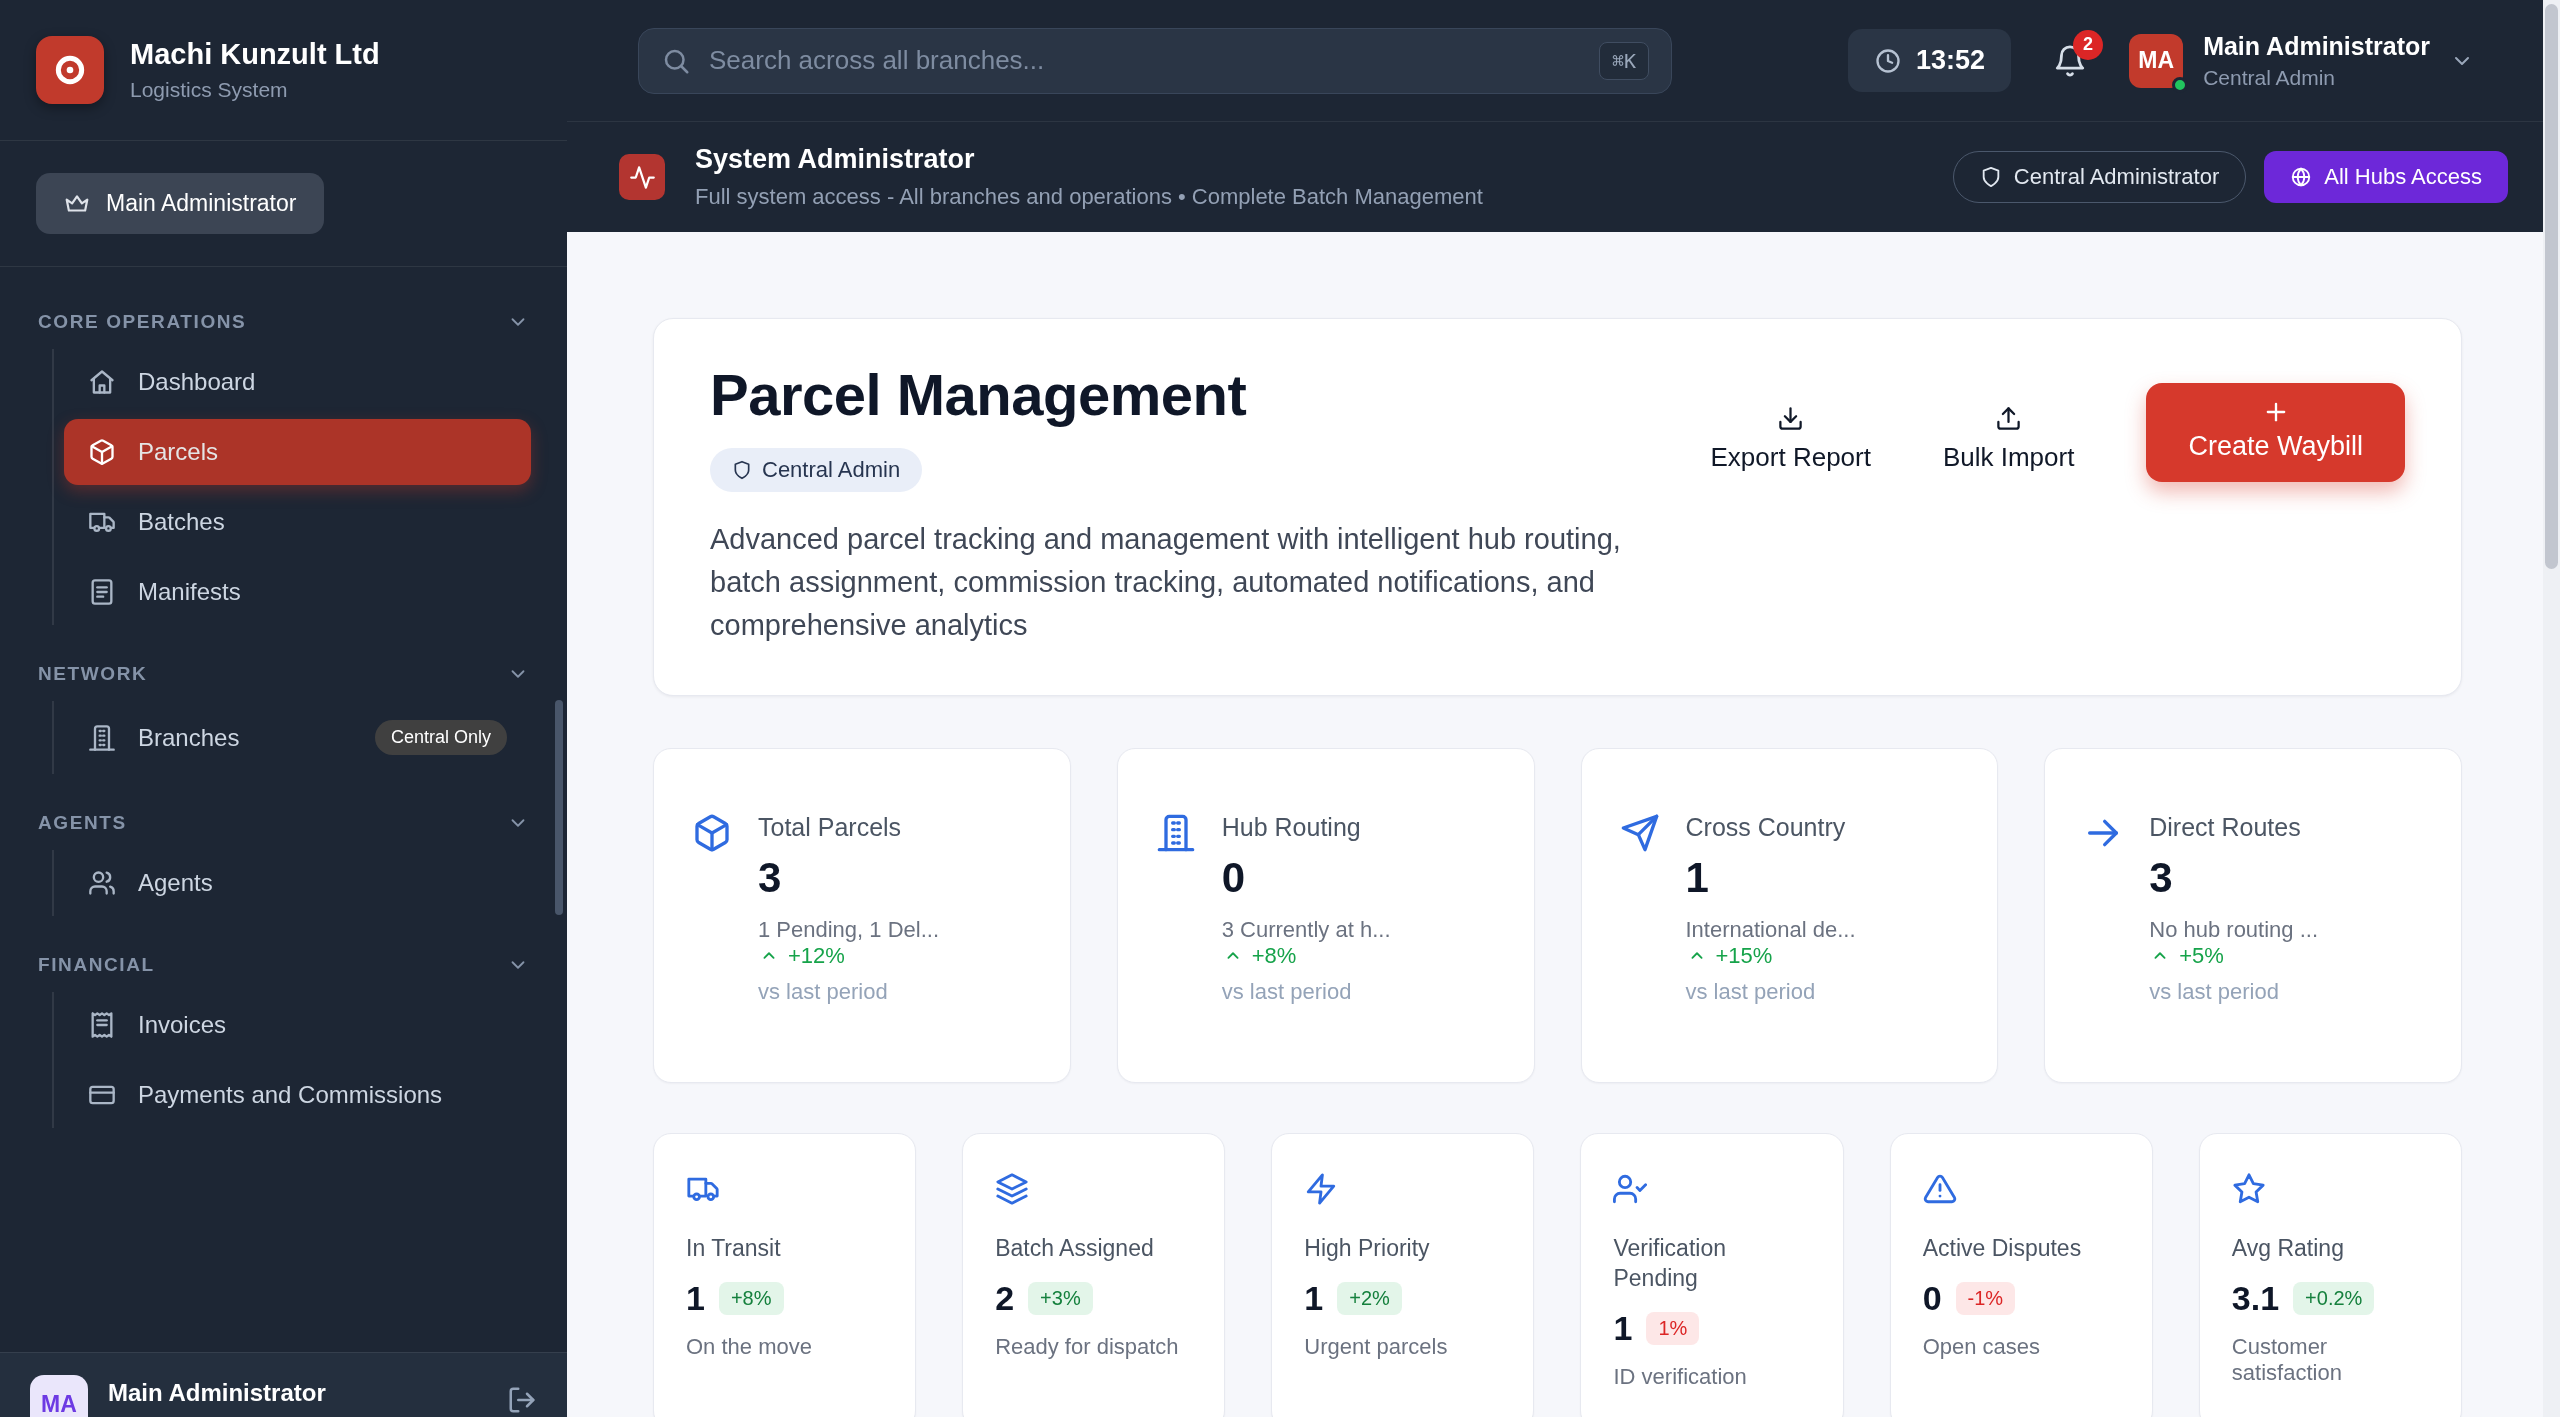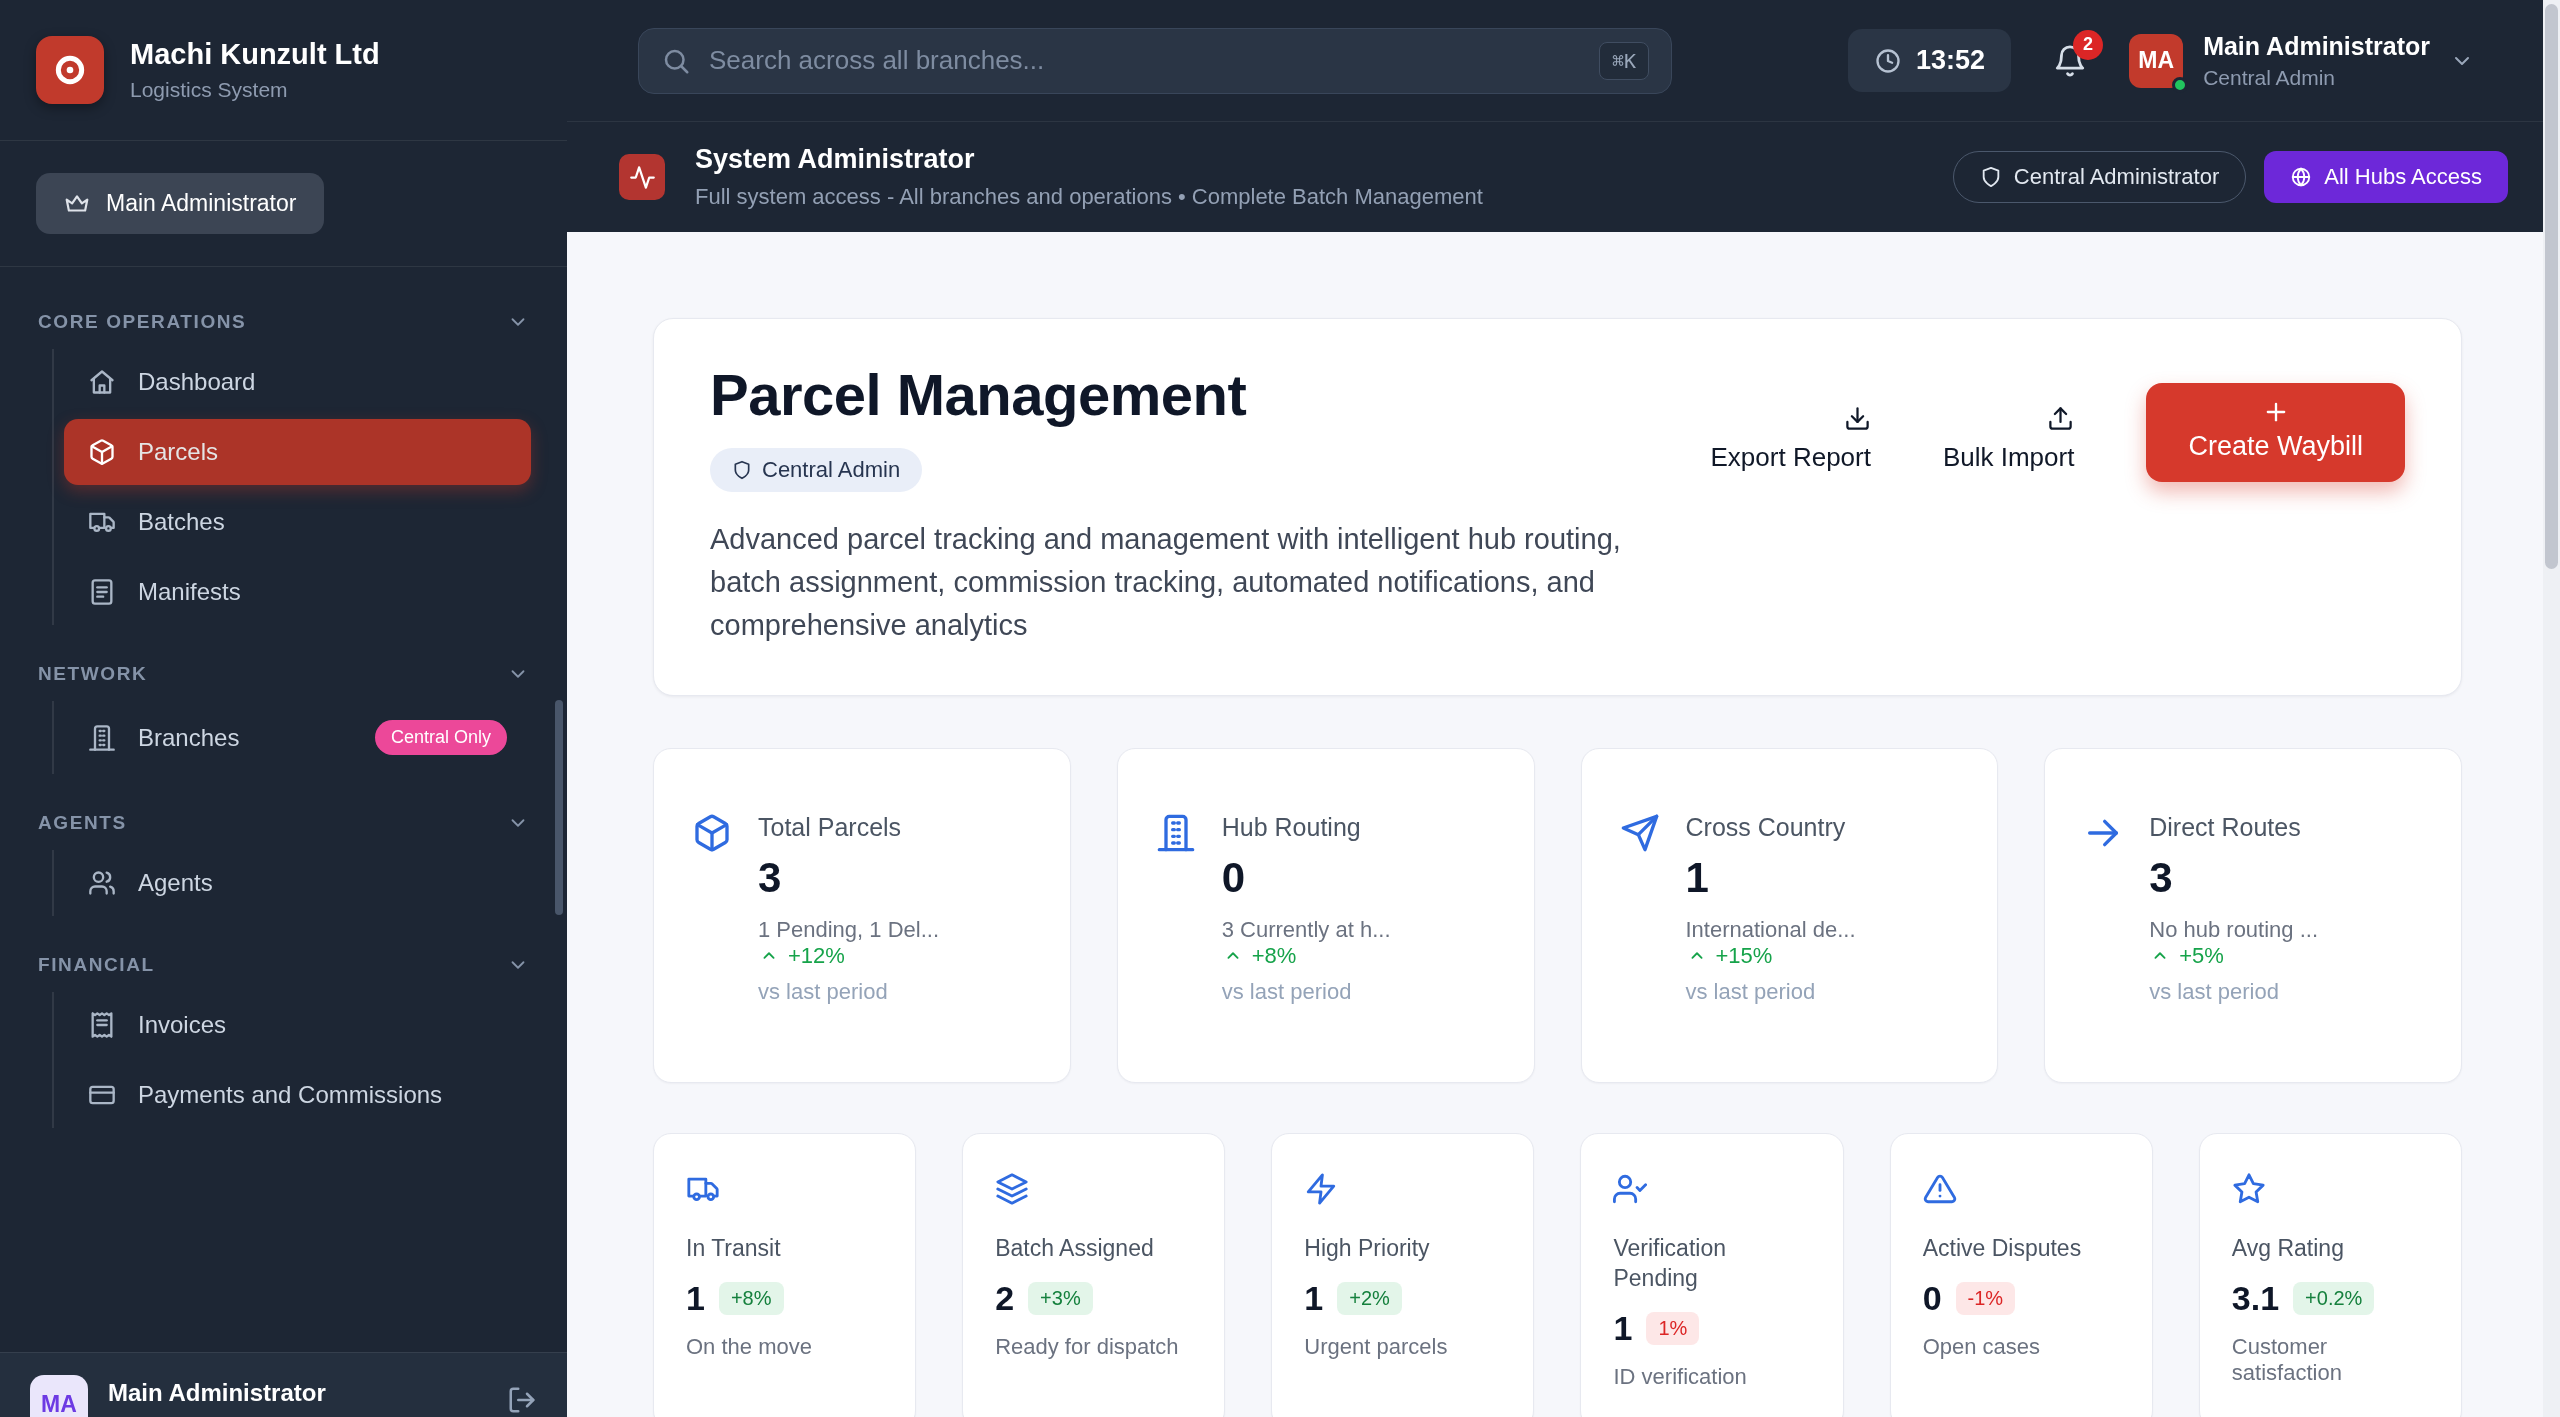--- a/index.html
+++ b/index.html
@@ -23,21 +23,21 @@
   .side-nav{padding:6px 36px 0}
   .nav-section-header{display:flex;align-items:center;justify-content:space-between;margin:38px 2px 16px;cursor:pointer}
   .nav-section-label{font-size:19px;letter-spacing:1.6px;color:#8593a8;font-weight:bold}
   .nav-section-header .icon{width:22px;height:22px;color:#8593a8}
   .nav-items{border-left:2px solid rgba(255,255,255,.09);padding-left:10px;margin-left:16px}
   .nav-item{display:flex;align-items:center;gap:22px;padding:19px 24px;border-radius:14px;font-size:24px;
     color:#cdd6e2;cursor:pointer;margin-bottom:4px;text-decoration:none}
   .nav-item .icon{width:28px;height:28px;color:#aab6c6}
   .nav-item.active{background:#ac3428;color:#e5e5e5;box-shadow:0 6px 16px rgba(172,52,40,.4)}
   .nav-item.active .icon{color:#fff}
-  .badge-purple{margin-left:auto;background:#ec4899;color:#fff;font-size:18px;padding:7px 16px;border-radius:999px;white-space:nowrap}
+  .badge-purple{margin-left:auto;background:#404040;color:#fff;font-size:18px;padding:7px 16px;border-radius:999px;white-space:nowrap}
   .side-footer{position:absolute;left:0;top:1352px;width:100%;height:180px;background:#242f3e;
     border-top:1px solid rgba(255,255,255,.08);padding:22px 30px;display:flex;gap:20px;align-items:flex-start}
   .foot-avatar{width:58px;height:58px;border-radius:14px;background:#eae6fb;color:#6d3ae3;font-weight:bold;font-size:23px;display:flex;align-items:center;justify-content:center}
   .foot-name{font-size:24px;font-weight:bold;color:#fff;margin-top:4px}
   .foot-role{font-size:20px;color:#8e9bb0;margin-top:9px}
   .foot-logout{margin-left:auto;width:30px;height:30px;color:#94a3b8;margin-top:10px;cursor:pointer}
   .side-scroll{position:absolute;right:4px;top:700px;width:8px;height:215px;border-radius:4px;background:#49566a;cursor:pointer}
 
   
   .main{flex:1;display:flex;flex-direction:column;min-width:0}
@@ -74,21 +74,21 @@
 
   .content{flex:1;background:#f6f7fb;padding:86px 98px 0 86px;overflow:hidden}
 
   .page-card{background:#fff;border:1px solid #e7e9f0;border-radius:20px;padding:42px 56px 48px;display:flex;gap:56px;box-shadow:0 1px 3px rgba(16,24,40,.06)}
   .page-left{flex:1;min-width:0}
   .page-title{font-size:58px;font-weight:800;color:#0f1728;letter-spacing:-.5px}
   .page-badge{display:inline-flex;align-items:center;gap:10px;background:#e9eef8;color:#273550;font-size:22px;padding:9px 22px;border-radius:999px;margin-top:20px}
   .page-badge .icon{width:20px;height:20px}
   .page-desc{font-size:29px;color:#3f4756;line-height:1.48;margin-top:26px;max-width:1000px}
   .page-actions{display:flex;align-items:flex-start;gap:72px;padding-top:22px}
-  .ghost-action{display:flex;flex-direction:column;align-items:flex-end;gap:10px;background:none;border:none;color:#101828;font-size:26px;cursor:pointer;font-family:inherit;white-space:nowrap;margin-top:22px}
+  .ghost-action{display:flex;flex-direction:column;align-items:center;gap:10px;background:none;border:none;color:#101828;font-size:26px;cursor:pointer;font-family:inherit;white-space:nowrap;margin-top:22px}
   .ghost-action .icon{width:27px;height:27px;color:#101828}
   .primary-action{display:flex;flex-direction:column;align-items:center;gap:5px;background:#d6392c;border:none;border-radius:16px;color:#fff;font-size:27px;padding:15px 42px 20px;cursor:pointer;font-family:inherit;box-shadow:0 10px 20px rgba(214,57,44,.35);white-space:nowrap}
   .primary-action .icon{width:28px;height:28px}
 
   .stats-primary{display:grid;grid-template-columns:repeat(4,1fr);gap:46px;margin-top:52px}
   .stat-card{background:#fff;border:1px solid #e7e9f0;border-radius:18px;padding:64px 38px;display:flex;gap:26px;min-height:335px;box-shadow:0 1px 2px rgba(16,24,40,.04)}
   .stat-icon{width:40px;height:40px;color:#2f6be0}
   .stat-body{min-width:0}
   .stat-title{font-size:25px;color:#4b5563}
   .stat-value{font-size:42px;font-weight:bold;color:#0f1728;margin-top:12px}

